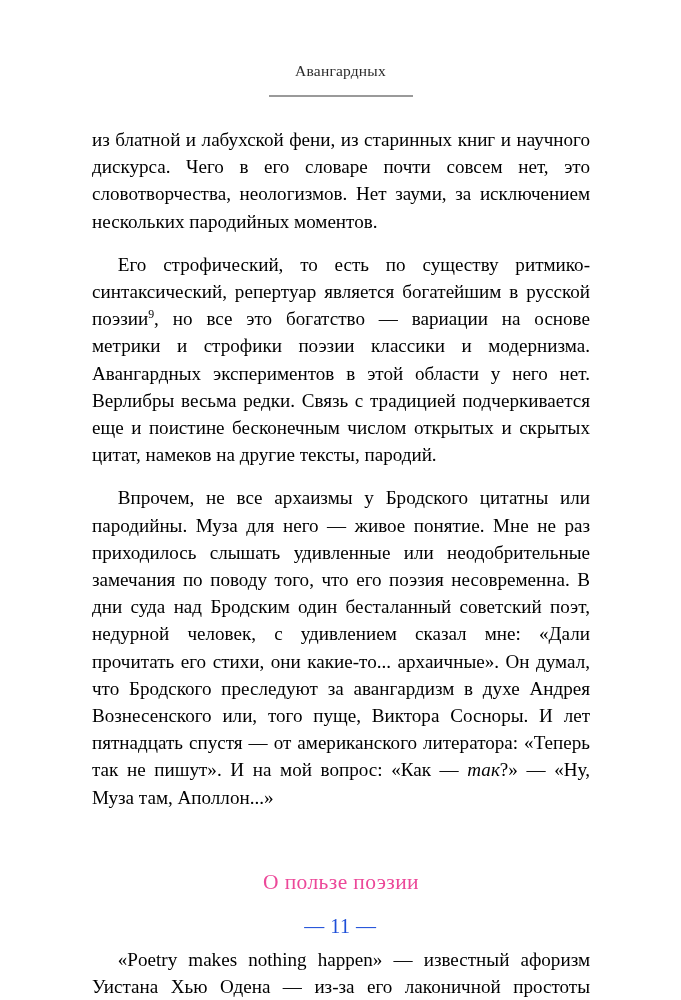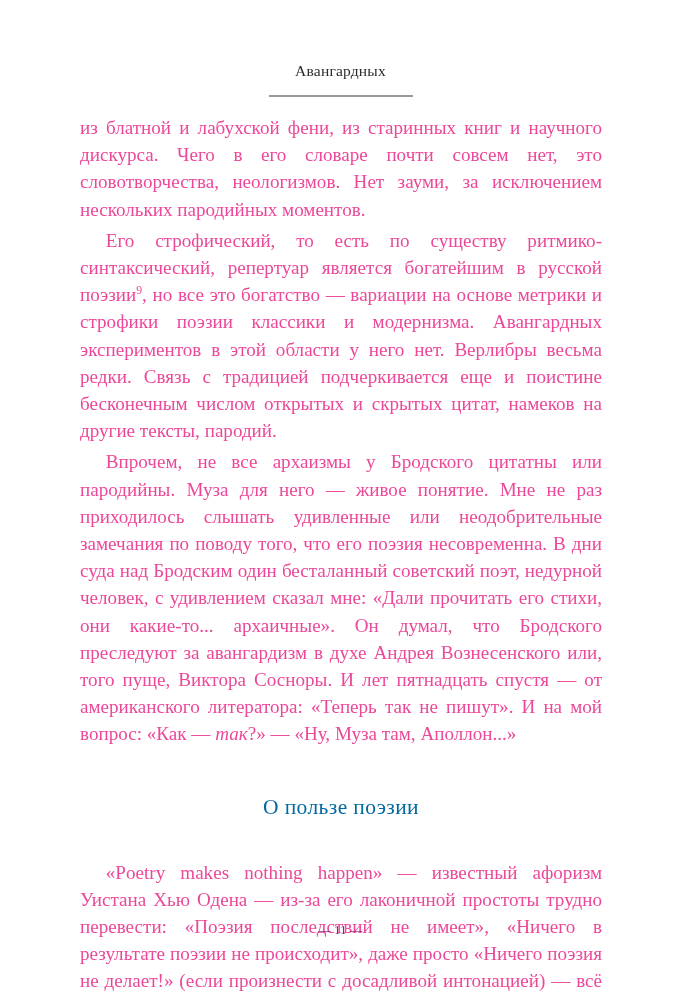--- a/index.html
+++ b/index.html
@@ -41,28 +41,28 @@
 
   
   .column {
     position: absolute;
     top: 110px;
     left: 76px;
     width: 530px;
   }
 
   p.body {
-    margin: 4px;
+    margin: 16px;
     font-size: 19.1px;
     line-height: 27.2px;
     text-align: justify;
     text-justify: inter-word;
     hyphens: manual;
     -webkit-hyphens: manual;
-    color: #ec4899;
+    color: #000000;
   }
   p.body.indent {
     text-indent: 1.35em;
   }
 
   sup.fn {
     font-size: 0.62em;
     vertical-align: super;
     line-height: 0;
   }
@@ -70,34 +70,34 @@
   em.it {
   }
 
   
   h2.section-title {
     margin: 0;
     font-size: 21.5px;
     font-weight: normal;
     text-align: center;
     letter-spacing: 0.4px;
-    color: #0369a1;
+    color: #ec4899;
   }
   .gap-before-title { height: 43px; }
   .gap-after-title  { height: 35px; }
 
   
   .folio {
     position: absolute;
     bottom: 62px;
     left: 0;
     right: 0;
     text-align: center;
-    font-size: 12px;
-    color: #701a75;
+    font-size: 20px;
+    color: #1d4ed8;
     letter-spacing: 0.5px;
   }
 </style>
 </head>
 <body>
 
 <div class="page">
 
   <div class="running-head">Авангардных</div>
 

